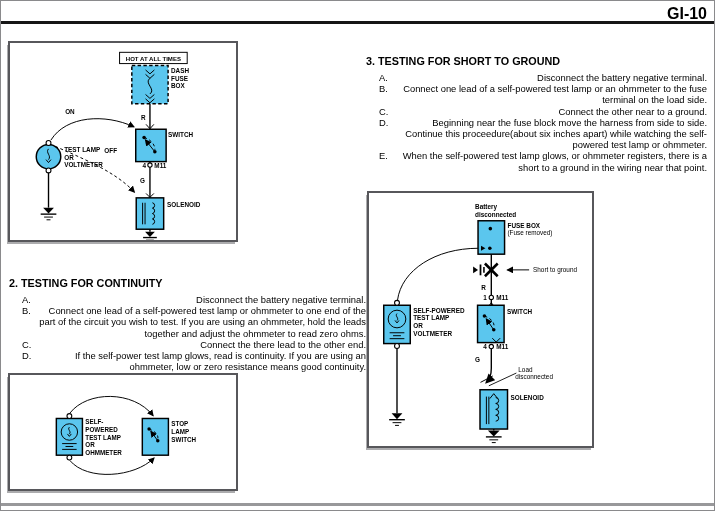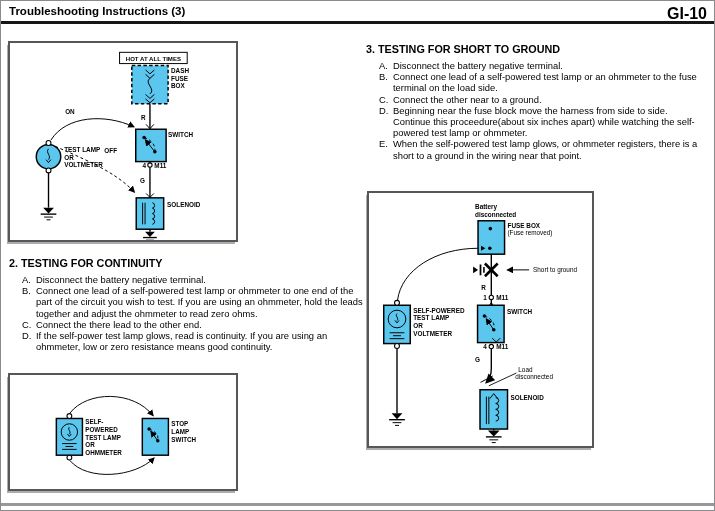--- a/index.html
+++ b/index.html
@@ -10,28 +10,28 @@
   .title { position:absolute; left:8px; top:4px; font-weight:bold; font-size:11.5px; white-space:nowrap; }
   .code  { position:absolute; right:7px; top:4px; font-weight:bold; font-size:16px; }
 
   .panel { position:absolute; box-sizing:border-box; background:#fff;
            border:2px solid #57575b; box-shadow:-2px 3px 0 -1px #acacae; }
   .pA { left:7px;  top:40px;  width:230px; height:201px; }
   .pB { left:7px;  top:372px; width:230px; height:118px; }
   .pC { left:366px; top:190px; width:227px; height:257px; }
   .panel svg { display:block; }
 
-  .sec { position:absolute; font-size:9.4px; line-height:11.2px; }
+  .sec { position:absolute; font-size:9.4px; line-height:11.2px;margin-top:12px; }
   .sec h3 { margin:0 0 5px 0; font-size:10.8px; line-height:12px; }
   .sec3 { left:365px; top:42px;  width:341px; }
-  .sec2 { left:8px;   top:256px; width:357px; }
+  .sec2 { left:8px;   top:264px; width:357px; }
   .steps { margin-left:13px; }
   .step { display:flex; }
   .letter { width:14px; flex:none; }
-  .body { flex:1; }
+  .body { flex:1;text-align:right; }
 
   .rule { position:absolute; left:0; right:0; top:502px; height:3px; background:#98989a; }
 
   
   .w  { stroke:#000; stroke-width:1.4; fill:none; }
   .w1 { stroke:#000; stroke-width:1; fill:none; }
   .wd { stroke:#000; stroke-width:1.3; fill:none; stroke-dasharray:3,2.6; }
   .blue { fill:#5bc6ee; stroke:#000; stroke-width:1.5; }
   .dashb { stroke-dasharray:3.5,2.4; }
   .term { fill:#fff; stroke:#000; stroke-width:1.1; }
@@ -39,21 +39,20 @@
   .xw { stroke:#000; stroke-width:2.6; fill:none; }
   .dl { font:bold 6.5px "Liberation Sans",sans-serif; fill:#000; }
   .dr { font:6.5px "Liberation Sans",sans-serif; fill:#000; }
 </style>
 </head>
 <body>
 
 <div class="page">
 
   <div class="header">
-    <span class="title">Troubleshooting Instructions (3)</span>
     <span class="code">GI-10</span>
   </div>
 
   <div class="panel pA">
     <svg width="226" height="197" viewBox="0 0 230 201">
       <defs>
         <marker id="arrA" viewBox="0 0 8 8" refX="6.5" refY="4" markerWidth="7" markerHeight="7" orient="auto">
           <path d="M0,0 L8,4 L0,8 z" fill="#000"></path>
         </marker>
       </defs>

